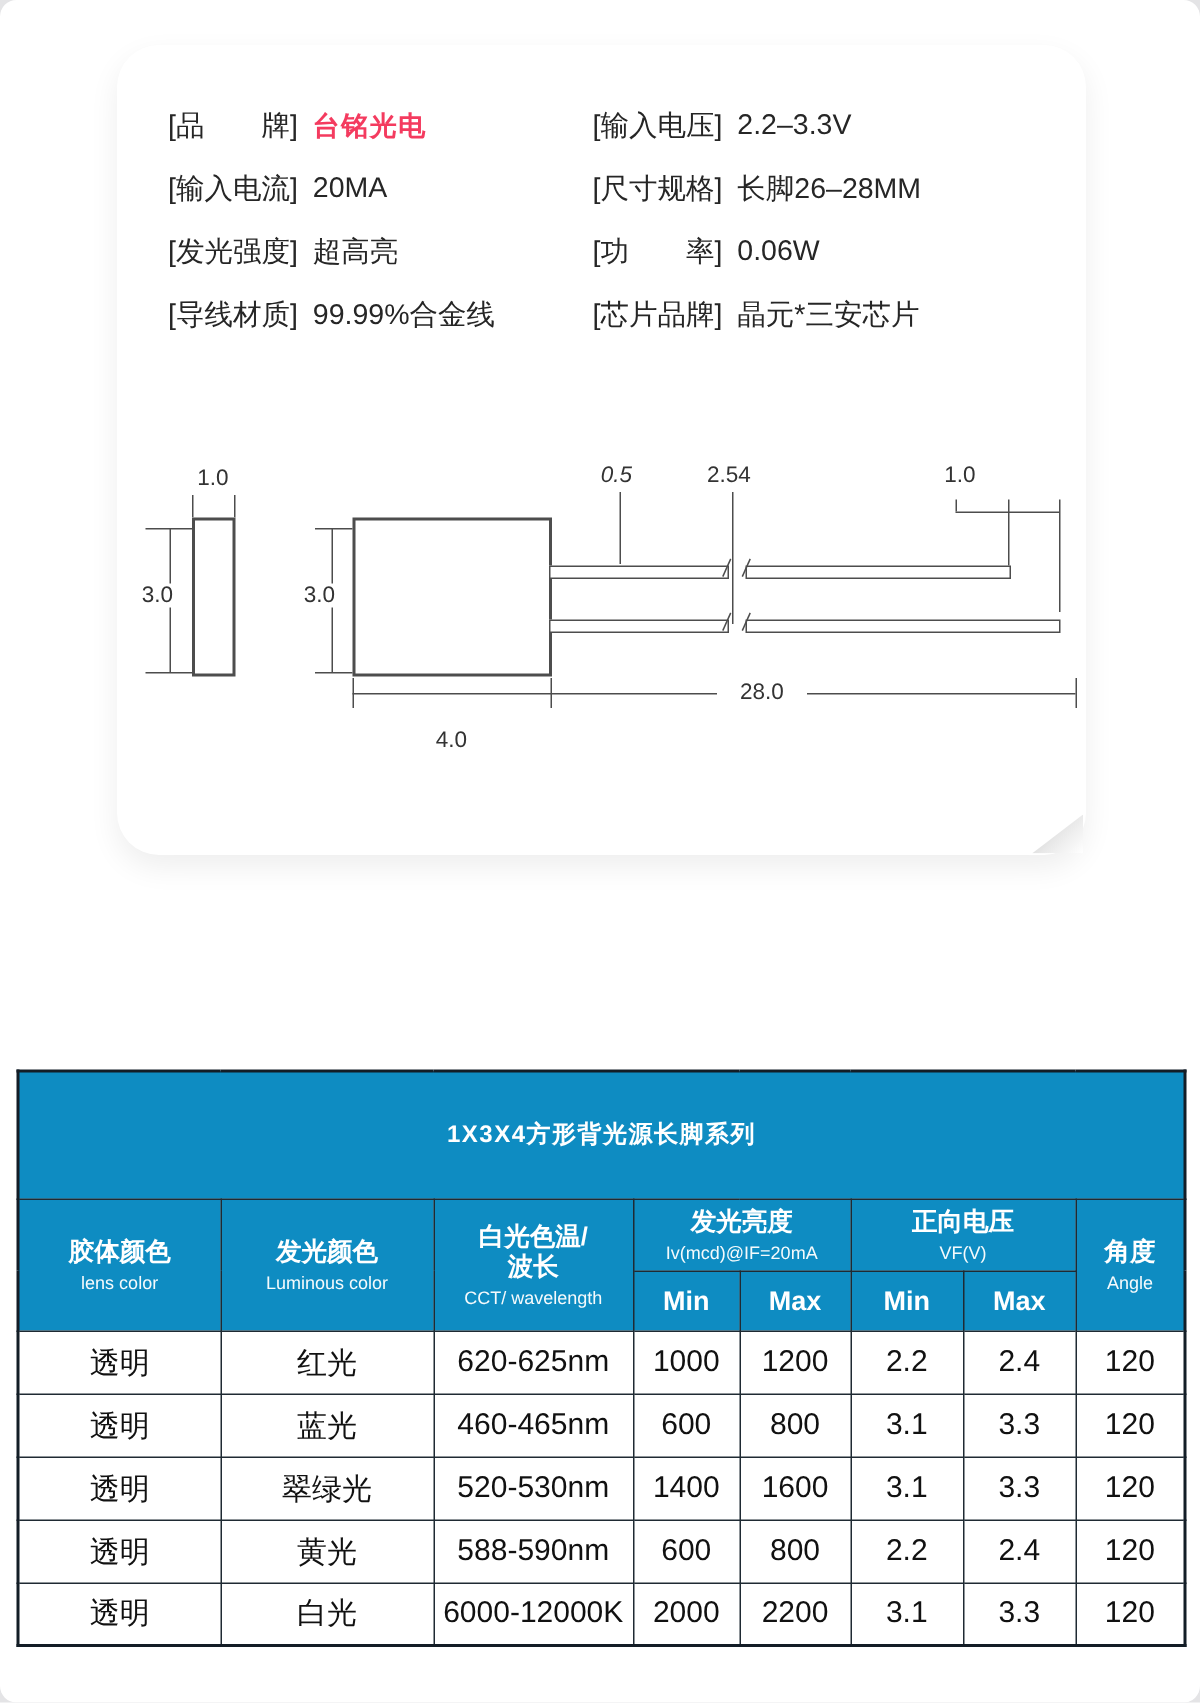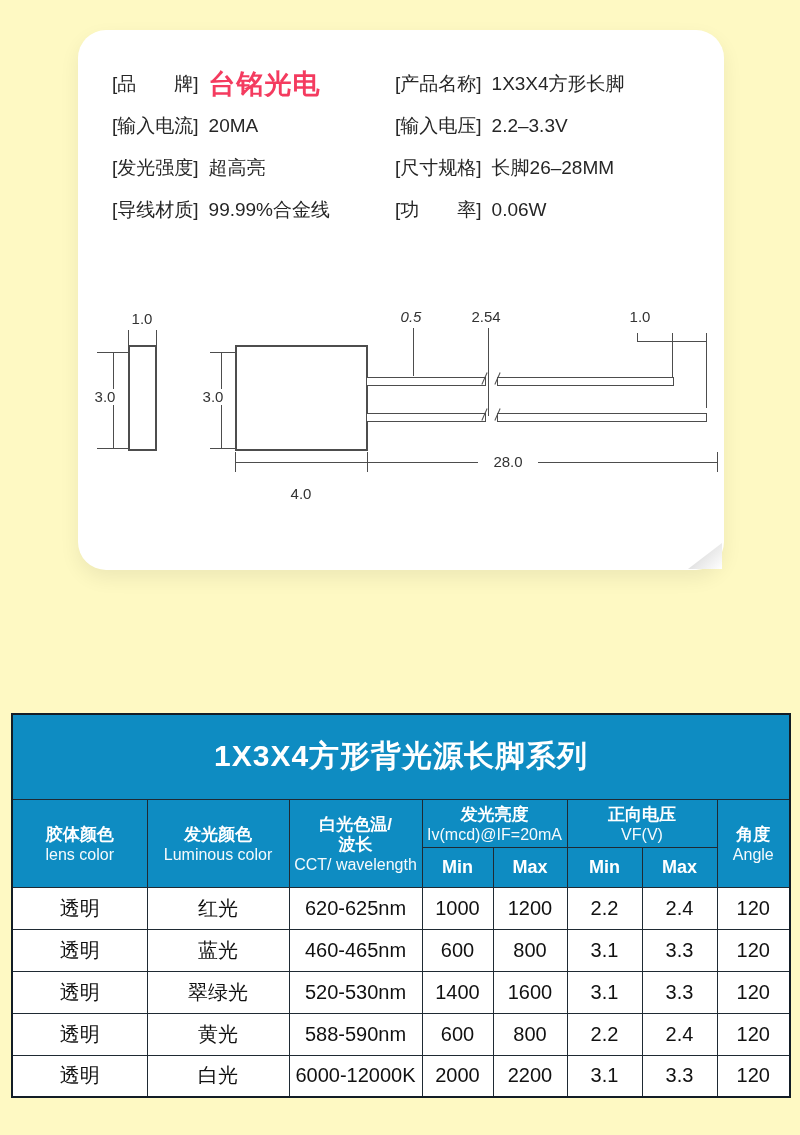--- a/index.html
+++ b/index.html
@@ -1,61 +1,61 @@
 <!DOCTYPE html>
 <html><head>
 <meta charset="utf-8">
 <style>
   * { margin:0; padding:0; box-sizing:border-box; }
   body { background:#e4e4e6; font-family:"Liberation Sans", sans-serif; }
   .page {
     position:relative; width:800px; height:1135px; margin:0 auto;
-    background:#fef9c3; overflow:hidden;
+    background:#ffffff; overflow:hidden;border-radius:11px;
   }
   
   .card {
     position:absolute; left:78px; top:30px; width:646px; height:540px;
     background:#ffffff; border-radius:28px;
     box-shadow:0 8px 20px rgba(0,0,0,0.07);
   }
   .card-curl {
     position:absolute; left:688px; top:543px; width:34px; height:26px;
     background:linear-gradient(135deg,#c6c6c6 0%,#e9e9e9 55%,#ffffff 100%);
     clip-path:polygon(0 100%, 100% 0, 100% 100%);
   }
   
   .spec-col { position:absolute; }
   .spec-col.left  { left:112px; top:63px; }
   .spec-col.right { left:395px; top:63px; }
   .spec-row { height:42px; display:flex; align-items:center; font-size:19px; color:#262626; }
   .spec-label { white-space:pre; margin-right:10px; }
   .spec-value { white-space:pre; }
-  .spec-value.brand { font-size:27px; font-weight:bold; color:#f43b5f; letter-spacing:1px; }
+  .spec-value.brand { font-size:18px; font-weight:bold; color:#f43b5f; letter-spacing:1px; }
   
   .diagram { position:absolute; left:0; top:0; width:636px; height:500px; }
   .hl { position:absolute; height:0; border-top:1.5px solid #4d4d4d; }
   .vl { position:absolute; width:0; border-left:1.5px solid #4d4d4d; }
   .tickline { position:absolute; width:0; border-left:1.5px solid #4d4d4d; transform:rotate(24deg); }
   .dbox { position:absolute; background:#fff; border:2px solid #4d4d4d; }
   .lead { position:absolute; height:9px; background:#fff; border:1.5px solid #4d4d4d; }
   .dlabel { position:absolute; font-size:15px; color:#333; background:#fff; line-height:16px; height:16px; text-align:center; }
   .note { position:absolute; left:175px; top:505px; font-size:19px; color:#8f8f8f; letter-spacing:0.5px; }
   
   .spec-table {
     position:absolute; left:11px; top:713px; width:778px;
     border-collapse:collapse; background:#fff; table-layout:fixed;
     border:2px solid #131d26;
   }
   .spec-table th, .spec-table td { border:1.5px solid #1f2a33; text-align:center; vertical-align:middle; padding:0; }
   .spec-table th { background:#0e8cc2; color:#ffffff; font-weight:bold; }
-  .title-cell { height:85px; font-size:30px; letter-spacing:1px; }
+  .title-cell { height:85px; font-size:16px; letter-spacing:1px; }
   .hrow1 th { height:48px; }
   .hrow2 th { height:40px; font-size:18px; }
   .zh { font-size:17px; font-weight:bold; line-height:20px; }
-  .en { font-size:16px; font-weight:normal; line-height:14px; margin-top:3px; opacity:0.96; }
+  .en { font-size:12px; font-weight:normal; line-height:14px; margin-top:3px; opacity:0.96; }
   .spec-table td { height:42px; font-size:20px; color:#111; }
   .td-zh { font-size:17px; }
 </style>
 </head>
 <body>
 
 <div class="page">
 
   <div class="card"></div>
   <div class="card-curl"></div>
@@ -74,34 +74,34 @@
       <span class="spec-value">超高亮</span>
     </div>
     <div class="spec-row">
       <span class="spec-label">[导线材质]</span>
       <span class="spec-value">99.99%合金线</span>
     </div>
   </div>
 
   <div class="spec-col right">
     <div class="spec-row">
-      <span class="spec-label">[产品名称]</span>
-      <span class="spec-value">1X3X4方形长脚</span>
-    </div>
-    <div class="spec-row">
       <span class="spec-label">[输入电压]</span>
       <span class="spec-value">2.2–3.3V</span>
     </div>
     <div class="spec-row">
       <span class="spec-label">[尺寸规格]</span>
       <span class="spec-value">长脚26–28MM</span>
     </div>
     <div class="spec-row">
       <span class="spec-label">[功　　率]</span>
       <span class="spec-value">0.06W</span>
+    </div>
+    <div class="spec-row">
+      <span class="spec-label">[芯片品牌]</span>
+      <span class="spec-value">晶元*三安芯片</span>
     </div>
   </div>
 
   <div class="diagram">
 
     <div class="dlabel" style="left:122px; top:311px; width:40px;">1.0</div>
     <div class="vl" style="left:128px; top:330px; height:15px;"></div>
     <div class="vl" style="left:156px; top:330px; height:15px;"></div>
     <div class="dbox" style="left:128px; top:345px; width:29px; height:106px;"></div>
     <div class="hl" style="left:97px; top:352px; width:31px;"></div>

